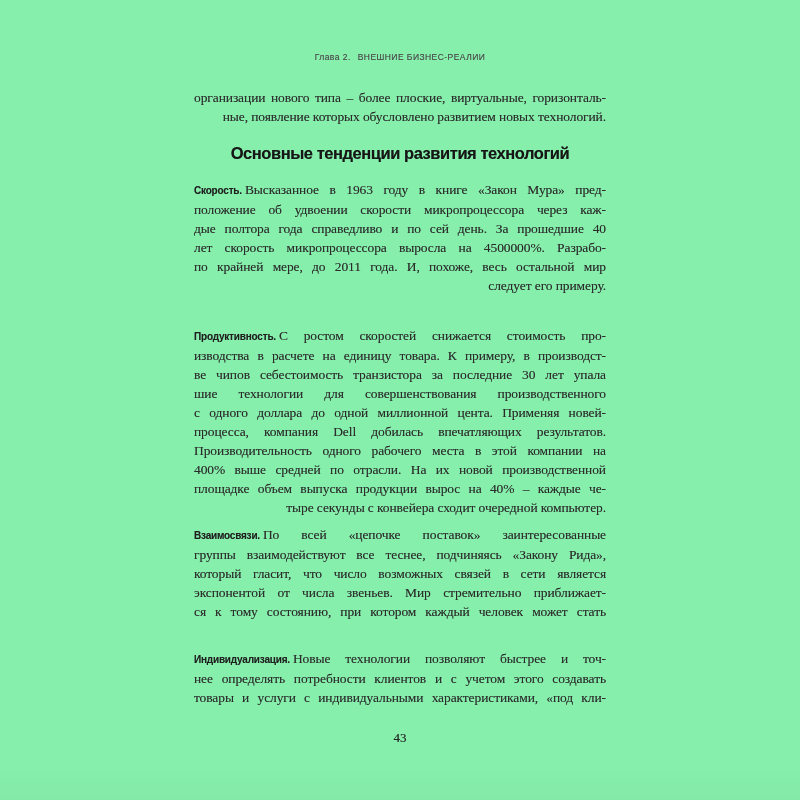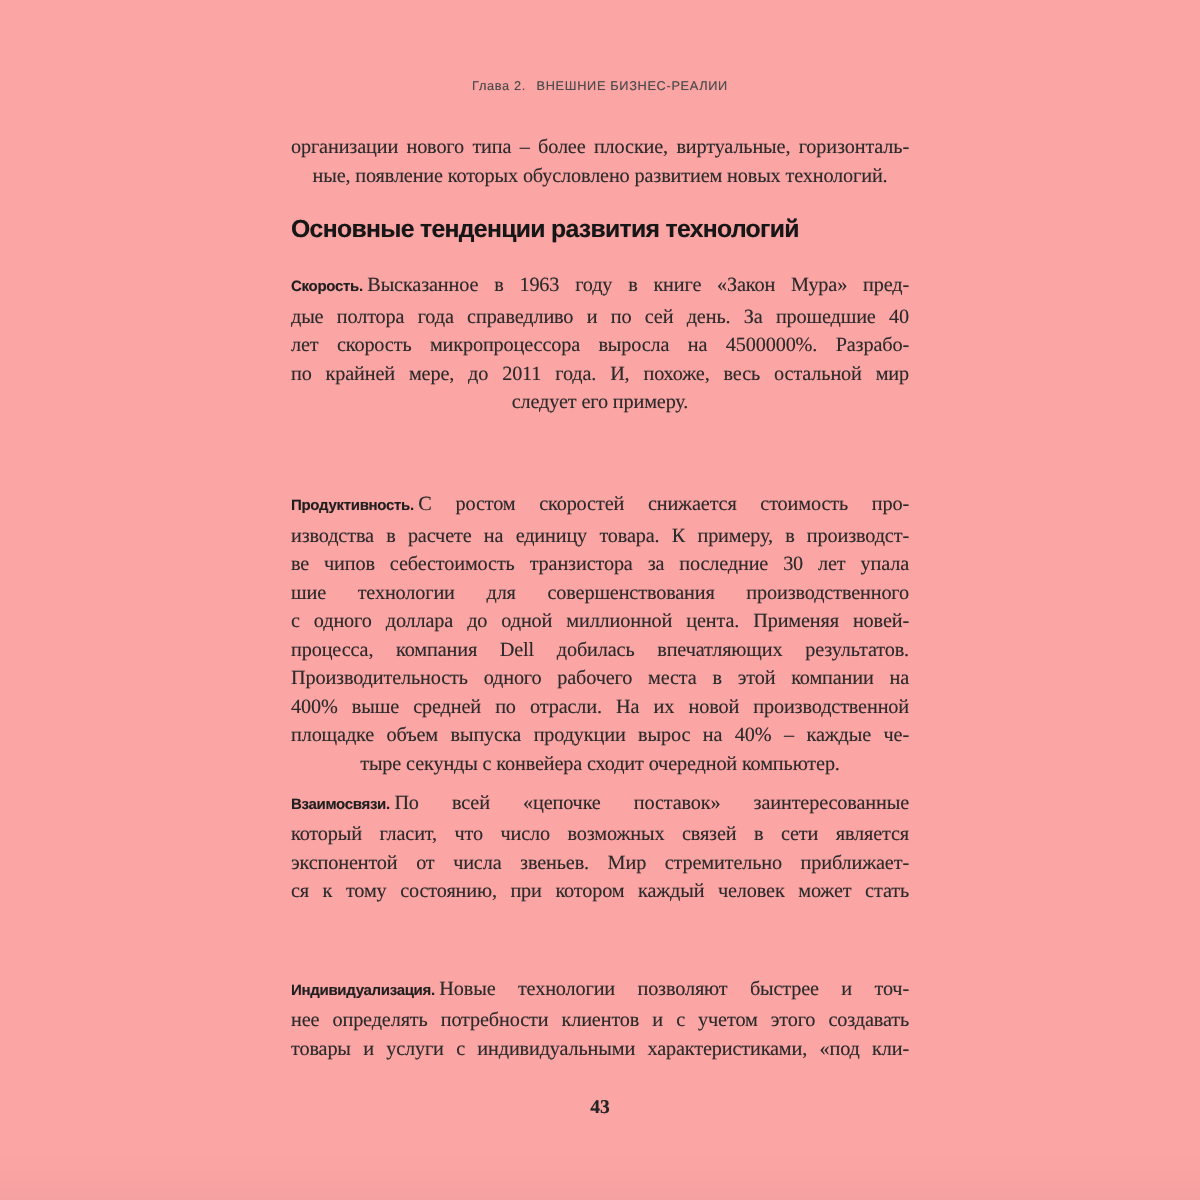--- a/index.html
+++ b/index.html
@@ -1,21 +1,21 @@
 <!DOCTYPE html>
 <html><head>
 <meta charset="utf-8">
 <style>
   html, body { margin: 0; padding: 0; }
   body { background: #ffffff; }
   .page {
     position: relative;
     width: 800px;
     height: 800px;
-    background: #fca5a5;
+    background: #86efac;
     overflow: hidden;
     font-family: "Liberation Serif", "DejaVu Serif", serif;
     color: #2b2b2b;
   }
   
   .page::after {
     content: "";
     position: absolute;
     left: 0; right: 0; bottom: 0;
     height: 34px;
@@ -44,49 +44,49 @@
     letter-spacing: -0.1px;
     text-shadow: 0 0 0.45px rgba(40,40,40,0.4);
   }
   #intro-para   { top: 88px; }
   .section-heading {
     position: absolute;
     top: 144px;
     left: 194px;
     width: 412px;
     margin: 0;
-    text-align: left;
+    text-align: center;
     font-family: "Liberation Sans", "DejaVu Sans", sans-serif;
     font-weight: bold;
     font-size: 16.5px;
     letter-spacing: -0.45px;
     color: #161616;
     text-shadow: 0 0 0.5px rgba(20,20,20,0.5);
   }
   #para-0 { top: 180px; }
   #para-1 { top: 326px; }
   #para-2 { top: 525px; }
   #para-3 { top: 649px; }
-  .line { text-align: center; white-space: normal; }
+  .line { text-align: right; white-space: normal; }
   .line.j { text-align: justify; text-align-last: justify; }
   .lead {
     font-family: "Liberation Sans", "DejaVu Sans", sans-serif;
     font-weight: bold;
     font-size: 10px;
     letter-spacing: -0.2px;
     color: #1f1f1f;
     margin-right: 0.3em;
   }
   .page-number {
     position: absolute;
     top: 730px;
     left: 194px;
     width: 412px;
     text-align: center;
-    font-weight: bold;
+    font-weight: normal;
     font-size: 13px;
     color: #242424;
     text-shadow: 0 0 0.45px rgba(30,30,30,0.45);
   }
 </style>
 </head>
 <body>
 
 <div class="page">
 
@@ -96,39 +96,41 @@
 
   <div class="textblock" id="intro-para">
       <div class="line j">организации нового типа – более плоские, виртуальные, горизонталь-</div>
       <div class="line">ные, появление которых обусловлено развитием новых технологий.</div>
     </div>
 
   <h1 class="section-heading">Основные тенденции развития технологий</h1>
 
   <div class="textblock" id="para-0">
       <div class="line j"><b class="lead">Скорость.</b><span>Высказанное в 1963 году в книге «Закон Мура» пред-</span></div>
+      <div class="line j">положение об удвоении скорости микропроцессора через каж-</div>
       <div class="line j">дые полтора года справедливо и по сей день. За прошедшие 40</div>
       <div class="line j">лет скорость микропроцессора выросла на 4500000%. Разрабо-</div>
       <div class="line j">по крайней мере, до 2011 года. И, похоже, весь остальной мир</div>
       <div class="line">следует его примеру.</div>
     </div>
   <div class="textblock" id="para-1">
       <div class="line j"><b class="lead">Продуктивность.</b><span>С ростом скоростей снижается стоимость про-</span></div>
       <div class="line j">изводства в расчете на единицу товара. К примеру, в производст-</div>
       <div class="line j">ве чипов себестоимость транзистора за последние 30 лет упала</div>
       <div class="line j">шие технологии для совершенствования производственного</div>
       <div class="line j">с одного доллара до одной миллионной цента. Применяя новей-</div>
       <div class="line j">процесса, компания Dell добилась впечатляющих результатов.</div>
       <div class="line j">Производительность одного рабочего места в этой компании на</div>
       <div class="line j">400% выше средней по отрасли. На их новой производственной</div>
       <div class="line j">площадке объем выпуска продукции вырос на 40% – каждые че-</div>
       <div class="line">тыре секунды с конвейера сходит очередной компьютер.</div>
     </div>
   <div class="textblock" id="para-2">
       <div class="line j"><b class="lead">Взаимосвязи.</b><span>По всей «цепочке поставок» заинтересованные</span></div>
+      <div class="line j">группы взаимодействуют все теснее, подчиняясь «Закону Рида»,</div>
       <div class="line j">который гласит, что число возможных связей в сети является</div>
       <div class="line j">экспонентой от числа звеньев. Мир стремительно приближает-</div>
       <div class="line j">ся к тому состоянию, при котором каждый человек может стать</div>
     </div>
   <div class="textblock" id="para-3">
       <div class="line j"><b class="lead">Индивидуализация.</b><span>Новые технологии позволяют быстрее и точ-</span></div>
       <div class="line j">нее определять потребности клиентов и с учетом этого создавать</div>
       <div class="line j">товары и услуги с индивидуальными характеристиками, «под кли-</div>
     </div>
 

